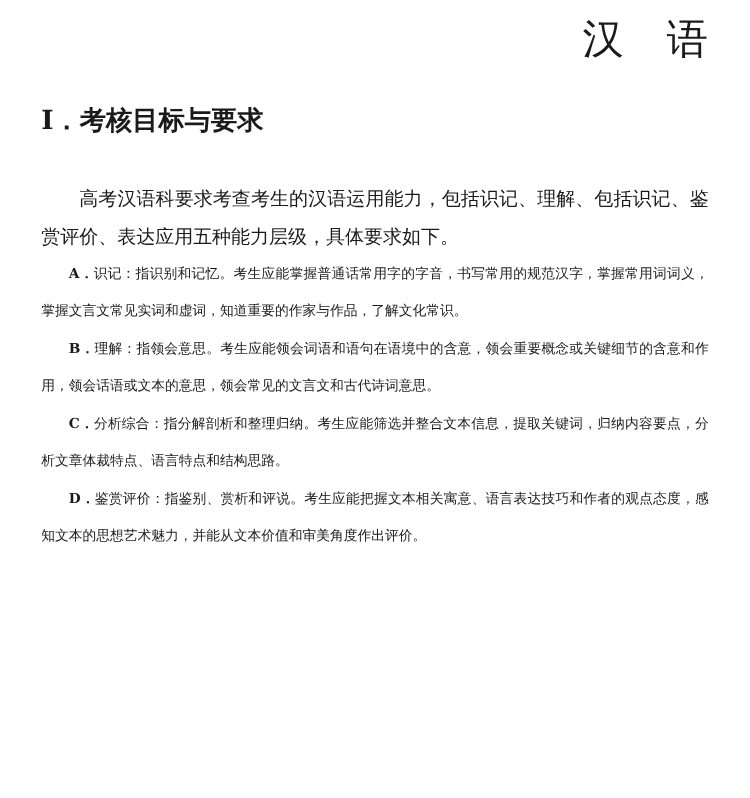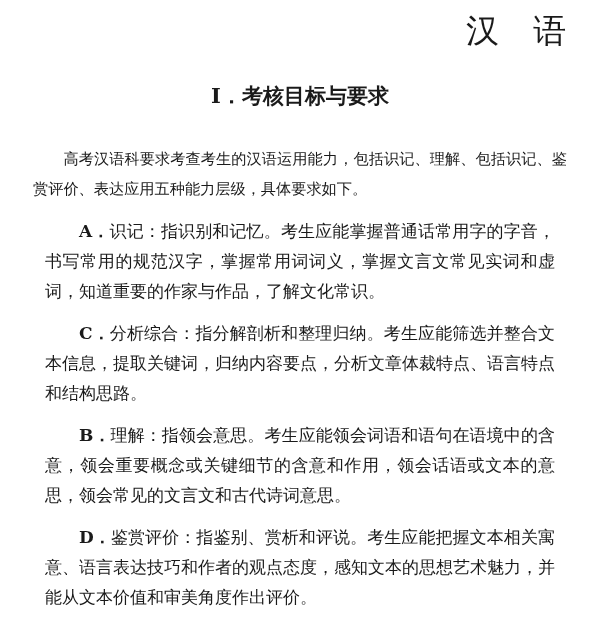--- a/index.html
+++ b/index.html
@@ -27,43 +27,43 @@
     text-align: right;
     font-size: 33px;
     line-height: 1;
     font-weight: 500;
     letter-spacing: 0.02em;
     margin: 8px 0 0 0;
     padding-top: 6px;
     font-family: "DejaVu Serif", "Liberation Serif", serif;
   }
   .section-heading {
-    text-align: center;
+    text-align: left;
     font-size: 21px;
     line-height: 1;
     font-weight: 700;
     margin: 38px 0 0 0;
     font-family: "DejaVu Serif", "Liberation Serif", serif;
   }
   .body-block {
     margin-top: 38px;
   }
   p.para {
     margin: 0;
     font-size: 15.2px;
     line-height: 30px;
     text-align: justify;
     text-justify: inter-ideograph;
     text-indent: 2em;
     font-family: "DejaVu Serif", "Liberation Serif", serif;
     letter-spacing: 0;
   }
   p.item {
-    margin: 12px;
-    font-size: 17px;
+    margin: 0;
+    font-size: 11px;
     line-height: 30px;
     text-align: justify;
     text-justify: inter-ideograph;
     text-indent: 2em;
     font-family: "DejaVu Serif", "Liberation Serif", serif;
   }
   .item-marker {
     font-weight: 700;
     font-family: "DejaVu Serif", "Liberation Serif", serif;
   }
@@ -80,25 +80,25 @@
   <div class="body-block">
 
 
     <p class="para">高考汉语科要求考查考生的汉语运用能力，包括识记、理解、包括识记、鉴赏评价、表达应用五种能力层级，具体要求如下。</p>
 
     <p class="item">
       <span class="item-marker">A．</span><span>识记：指识别和记忆。考生应能掌握普通话常用字的字音，书写常用的规范汉字，掌握常用词词义，掌握文言文常见实词和虚词，知道重要的作家与作品，了解文化常识。</span>
     </p>
 
     <p class="item">
-      <span class="item-marker">C．</span><span>分析综合：指分解剖析和整理归纳。考生应能筛选并整合文本信息，提取关键词，归纳内容要点，分析文章体裁特点、语言特点和结构思路。</span>
+      <span class="item-marker">B．</span><span>理解：指领会意思。考生应能领会词语和语句在语境中的含意，领会重要概念或关键细节的含意和作用，领会话语或文本的意思，领会常见的文言文和古代诗词意思。</span>
     </p>
 
     <p class="item">
-      <span class="item-marker">B．</span><span>理解：指领会意思。考生应能领会词语和语句在语境中的含意，领会重要概念或关键细节的含意和作用，领会话语或文本的意思，领会常见的文言文和古代诗词意思。</span>
+      <span class="item-marker">C．</span><span>分析综合：指分解剖析和整理归纳。考生应能筛选并整合文本信息，提取关键词，归纳内容要点，分析文章体裁特点、语言特点和结构思路。</span>
     </p>
 
     <p class="item">
       <span class="item-marker">D．</span><span>鉴赏评价：指鉴别、赏析和评说。考生应能把握文本相关寓意、语言表达技巧和作者的观点态度，感知文本的思想艺术魅力，并能从文本价值和审美角度作出评价。</span>
     </p>
 
   </div>
 </div>
 
 </body></html>

